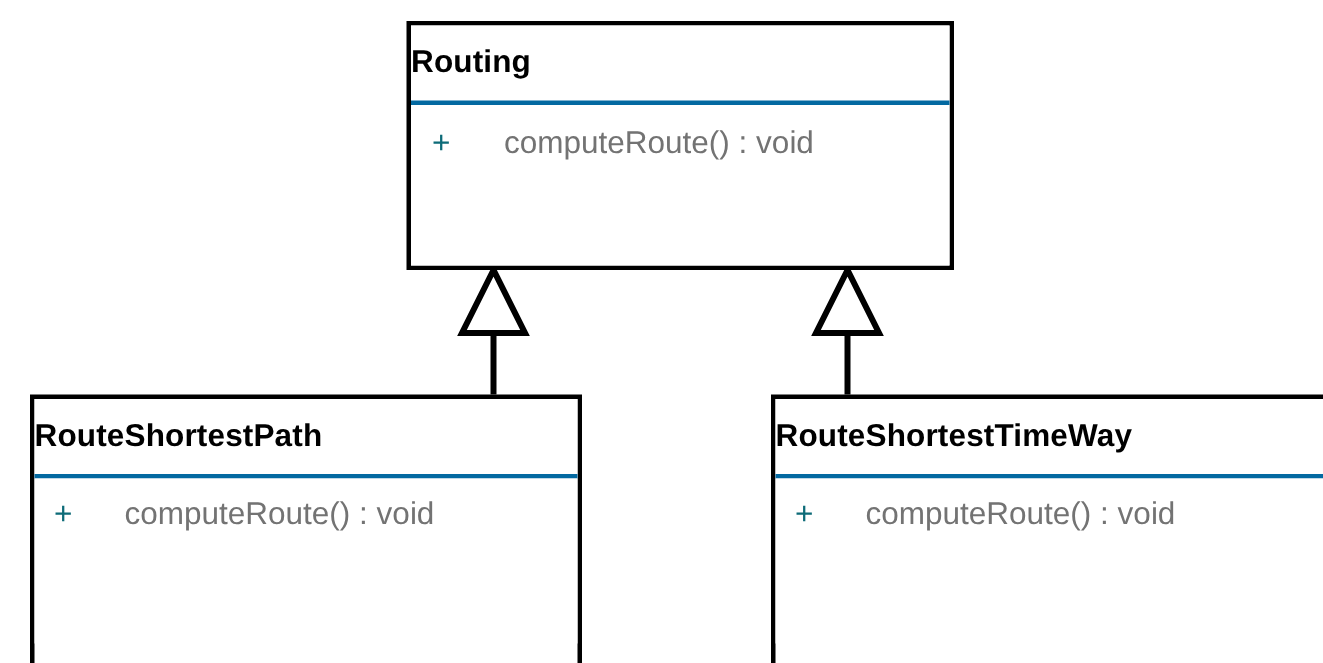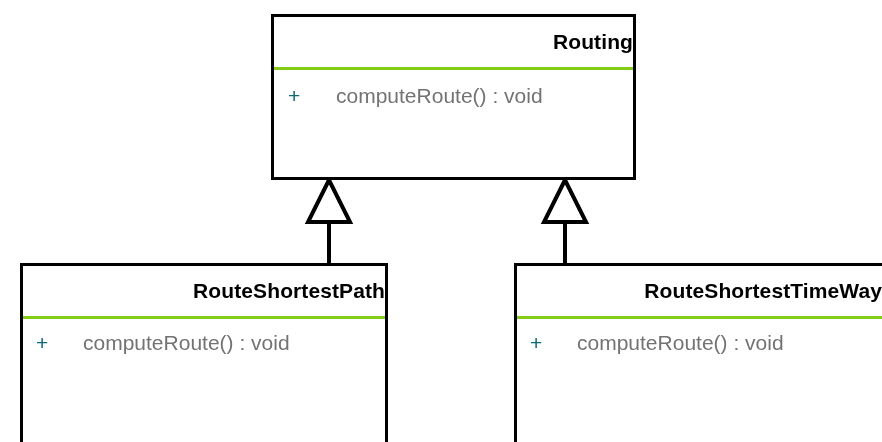--- a/index.html
+++ b/index.html
@@ -23,22 +23,22 @@
   .uml-class {
     position: absolute;
     box-sizing: border-box;
     background: #ffffff;
     border: 3px solid #000000;
   }
   .uml-class-header {
     box-sizing: border-box;
     display: flex;
     align-items: center;
-    justify-content: flex-end;
-    border-bottom: 3px solid #84cc16;
+    justify-content: flex-start;
+    border-bottom: 3px solid #0369a1;
     background: #ffffff;
   }
   .uml-class-name {
     font-weight: bold;
     color: #000000;
     letter-spacing: 0.1px;
     white-space: nowrap;
   }
   .uml-compartment {
     box-sizing: border-box;

